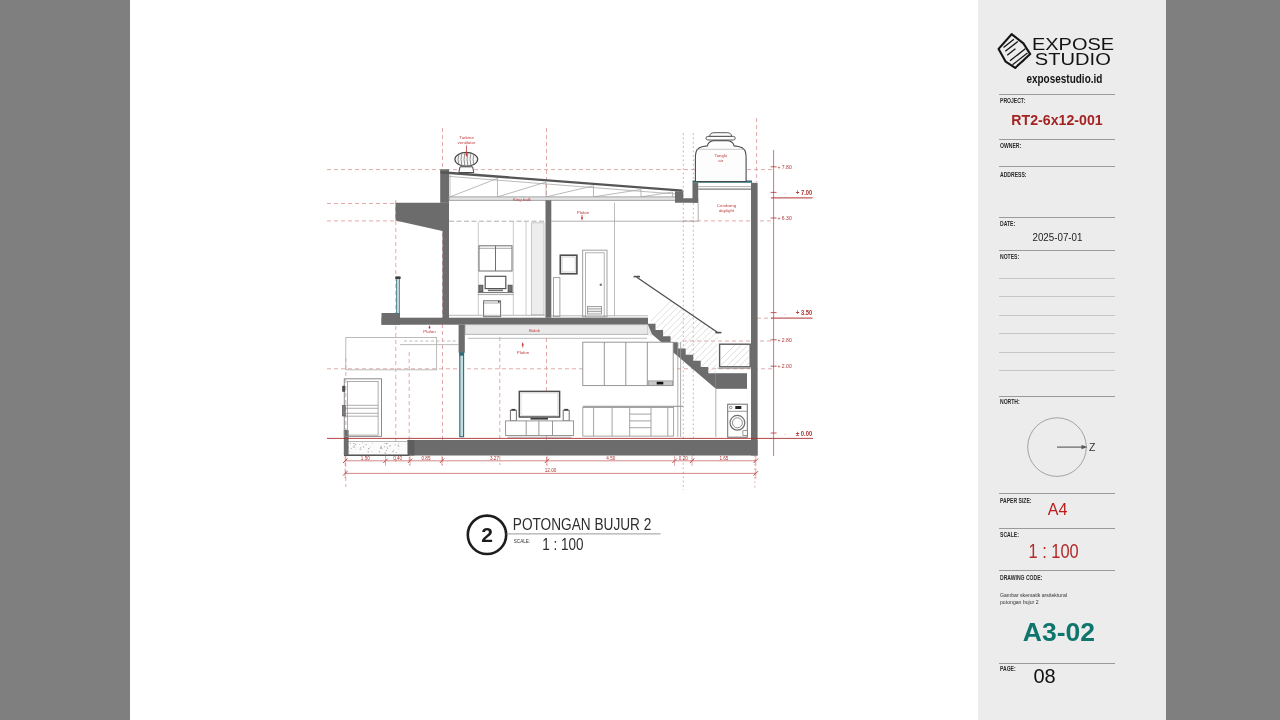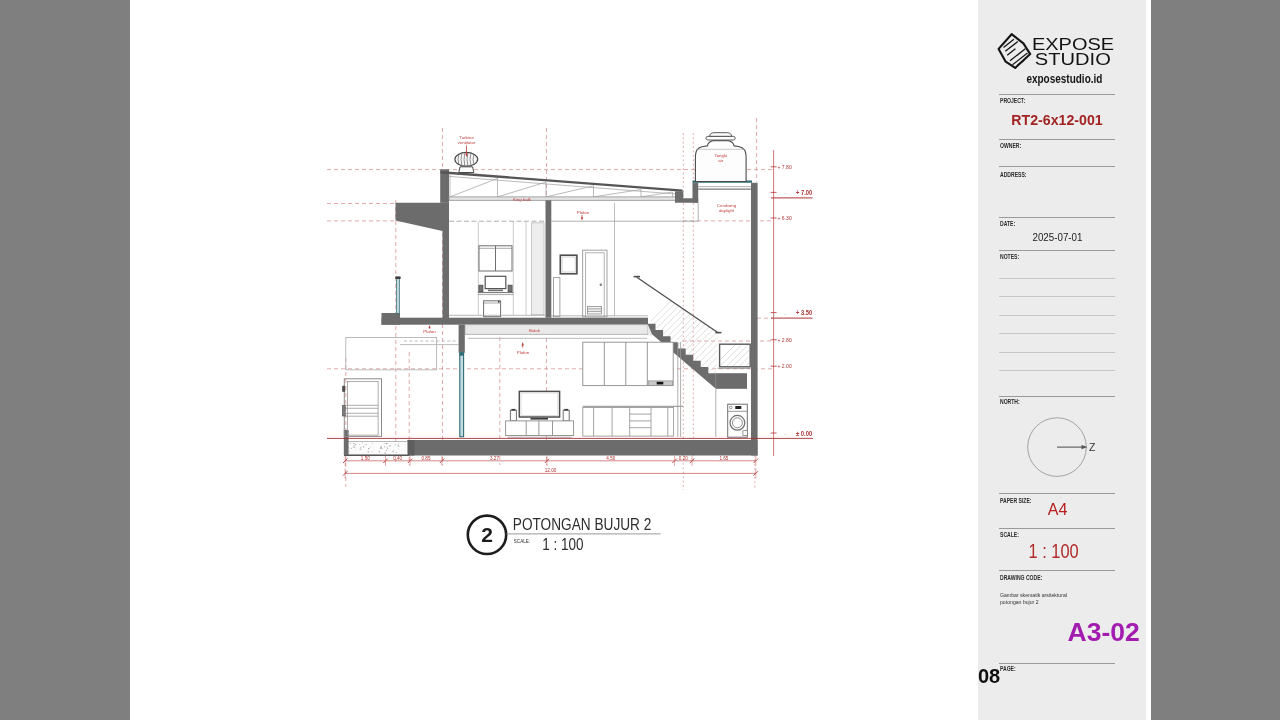--- a/index.html
+++ b/index.html
@@ -1,33 +1,33 @@
 <!DOCTYPE html>
 <html><head><meta charset="utf-8"><title>A3-02</title>
 <style>
 *{margin:0;padding:0;box-sizing:border-box}
 html,body{width:1280px;height:720px;overflow:hidden;background:#fff;font-family:"Liberation Sans",sans-serif}
 .band-l{position:absolute;left:0;top:0;width:130px;height:720px;background:#7f7f7f}
 .band-r{position:absolute;left:1150.5px;top:0;width:129.5px;height:720px;background:#7f7f7f}
 .dwg{position:absolute;left:0;top:0}
-.sidebar{position:absolute;left:978px;top:0;width:168px;height:720px;background:#ececec}
+.sidebar{position:absolute;left:978px;top:0;width:188px;height:720px;background:#ececec}
 .sidebar .logo{position:absolute;left:0;top:0}
 .sidebar .north{position:absolute;left:0;top:410px}
 .ln{position:absolute;left:20.6px;width:116.7px;border-top:1px solid #9a9a9a}
 .nl{position:absolute;left:20.6px;width:116.7px;border-top:1px solid #c6c6c6}
 .lbl{position:absolute;left:21.5px;font-size:6.5px;color:#2a2a2a;font-weight:bold;transform:scaleX(0.78);transform-origin:0 0;white-space:nowrap}
 .big{position:absolute;left:0;width:158px;text-align:center;font-size:15.4px;font-weight:bold;transform:scaleX(0.92)}
 .red{color:#a32323}
 .red2{color:#b22a2a}
 .mid{position:absolute;left:0;width:159px;text-align:center;font-size:11.5px;color:#1c1c1c;transform:scaleX(0.85)}
 .a4{position:absolute;left:0;width:159.2px;text-align:center;font-size:16px;color:#b91c1c}
 .scale{position:absolute;left:0;width:151.2px;text-align:center;font-size:20px;transform:scaleX(0.82)}
 .note{position:absolute;left:21.5px;font-size:5.6px;color:#333;line-height:6.9px;transform:scaleX(0.92);transform-origin:0 0;white-space:nowrap}
-.code{position:absolute;left:0;width:161.8px;text-align:right;font-size:26.5px;font-weight:bold;color:#a21caf}
-.page{position:absolute;left:0;width:133px;text-align:left;font-size:20px;font-weight:bold;color:#101010}
+.code{position:absolute;left:0;width:161.8px;text-align:center;font-size:26.5px;font-weight:bold;color:#0f766e}
+.page{position:absolute;left:0;width:133px;text-align:center;font-size:20px;font-weight:normal;color:#101010}
 .rl{font-family:"Liberation Sans",sans-serif;font-size:4.4px;fill:#c23a3a}
 </style></head>
 <body>
 
 <div class="band-l"></div>
 
 <div class="band-r"></div>
 <svg class="dwg" width="1280" height="720" viewBox="0 0 1280 720">
 <g stroke="#dfa0a0" stroke-width="0.9" fill="none">
 <line x1="345.8" y1="358" x2="345.8" y2="487" stroke-dasharray="4,3"></line>

